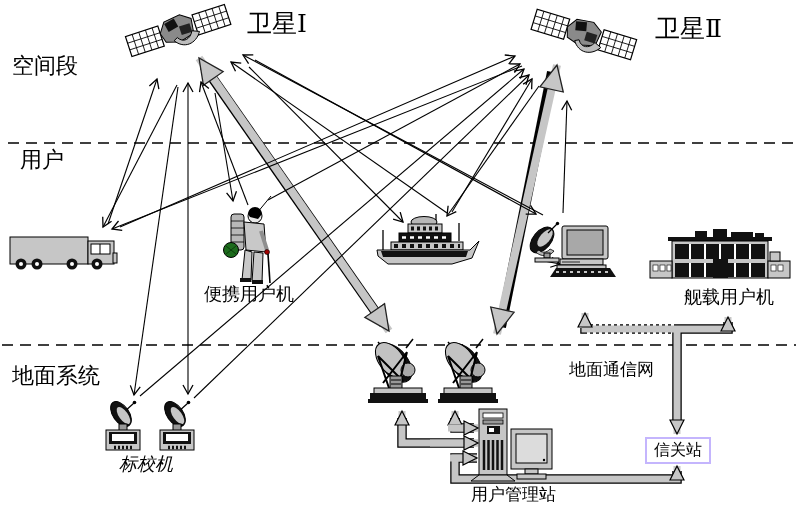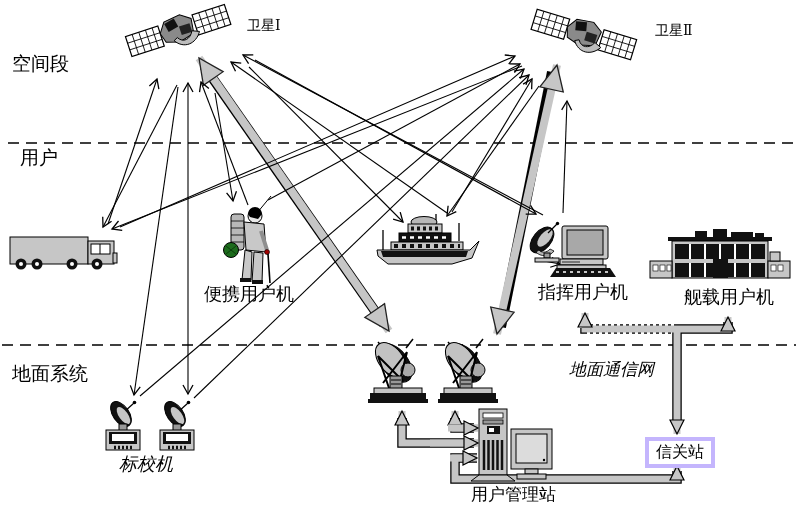--- a/index.html
+++ b/index.html
@@ -1,26 +1,26 @@
 <!DOCTYPE html>
 <html><head>
 <meta charset="utf-8">
 <style>
   html,body{margin:0;padding:0;background:#fff;}
   #stage{position:relative;width:800px;height:520px;background:#fff;overflow:hidden;
          font-family:"Liberation Serif","DejaVu Serif",serif;}
   #diagram-svg{position:absolute;left:0;top:0;}
   .lbl{position:absolute;color:#000;white-space:nowrap;line-height:1.1;
        font-family:"Liberation Serif","DejaVu Serif",serif;}
-  .seg-lbl{font-size:19px;}
+  .seg-lbl{font-size:22px;}
   .node-lbl{font-size:18px;}
-  .sat-lbl{font-size:14px;margin-top:8px;}
+  .sat-lbl{font-size:25px;}
   .small-lbl{font-size:17px;}
   #gateway-box{position:absolute;left:645px;top:437px;width:62px;height:23px;
-      background:#fff;border:4px solid #c4b5fd;display:flex;align-items:center;
+      background:#fff;border:2px solid #c4b5fd;display:flex;align-items:center;
       justify-content:center;font-size:16px;color:#000;}
 </style>
 </head>
 <body>
 
 <div id="stage">
 
 <svg id="diagram-svg" width="800" height="520" viewBox="0 0 800 520">
   <defs>
     <marker id="thin" markerUnits="userSpaceOnUse" markerWidth="14" markerHeight="14" refX="11" refY="7" orient="auto">
@@ -260,19 +260,18 @@
 
 <div id="gateway-box">信关站</div>
 
 <div class="lbl seg-lbl" style="left:12px;top:54px;">空间段</div>
 <div class="lbl seg-lbl" style="left:20px;top:148px;">用户</div>
 <div class="lbl seg-lbl" style="left:12px;top:364px;">地面系统</div>
 
 <div class="lbl sat-lbl" style="left:247px;top:10px;">卫星Ⅰ</div>
 <div class="lbl sat-lbl" style="left:655px;top:15px;">卫星Ⅱ</div>
 <div class="lbl node-lbl" style="left:204px;top:285px;">便携用户机</div>
-<div class="lbl node-lbl" style="left:538px;top:283px;">指挥用户机</div>
 <div class="lbl node-lbl" style="left:684px;top:288px;">舰载用户机</div>
 <div class="lbl node-lbl" style="left:119px;top:455px;font-style:italic;">标校机</div>
-<div class="lbl small-lbl" style="left:569px;top:361px;font-style:italic;">地面通信网</div>
+<div class="lbl small-lbl" style="left:569px;top:361px;">地面通信网</div>
 <div class="lbl small-lbl" style="left:471px;top:486px;">用户管理站</div>
 
 </div>
 
 </body></html>

